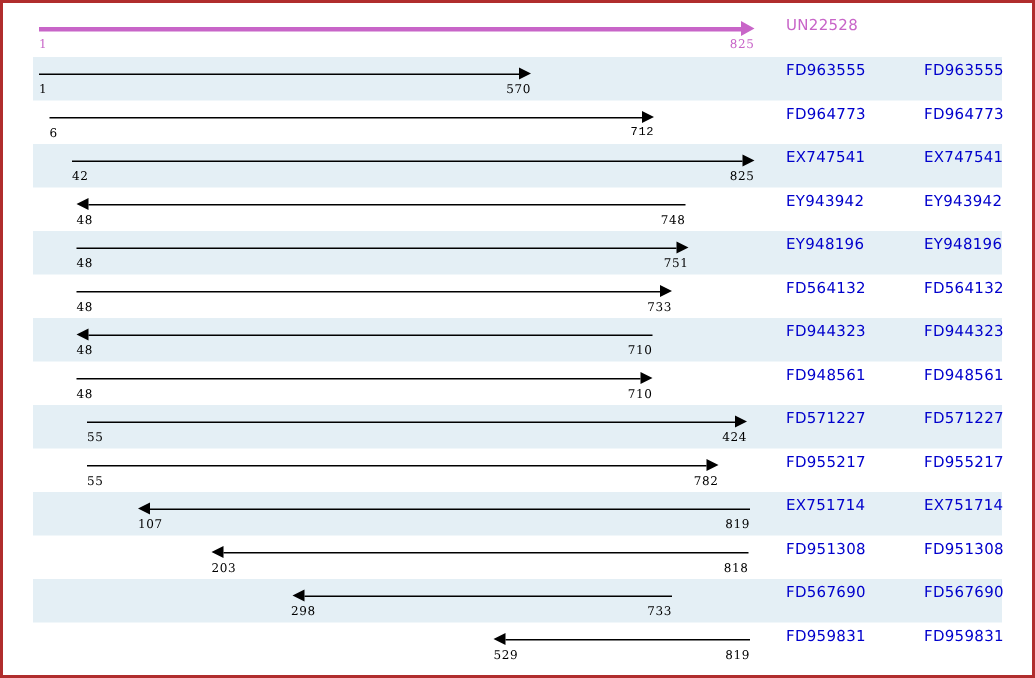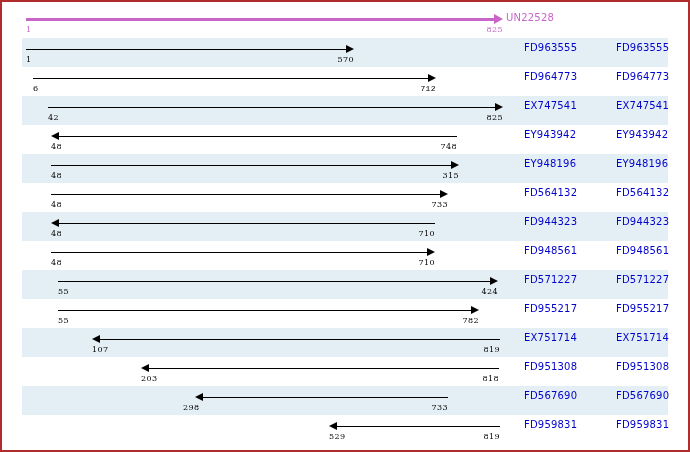--- a/index.html
+++ b/index.html
@@ -104,21 +104,21 @@
 </head>
 <body>
 
 <div id="viewport">
   <div id="canvas">
       <div class="track" style="top: 6px; left: 0px; width: 686px;">
         <div class="seg query" style="left: 24px; width: 468px;"></div>
         <div class="arrowhead right query" style="left: 492px;"></div>
         <div class="coord query" style="left: 24px;">1</div>
         <div class="coord end query" style="left: 501px;">825</div>
-        <div class="hitlabel query" style="left: 504px;">UN22528</div>
+        <div class="hitlabel query" style="left: 522px;">UN22528</div>
       </div>
       <div class="stripe" style="top: 36px; width: 646px;"></div>
       <div class="track" style="top: 36px; left: 0px; width: 686px;">
         <div class="seg" style="left: 24px; width: 320px;"></div>
         <div class="arrowhead right" style="left: 344px;"></div>
         <div class="coord" style="left: 24px;">1</div>
         <div class="coord end" style="left: 352px;">570</div>
         <div class="hitlabel" style="left: 522px;">FD963555</div>
         <div class="hitlabel" style="left: 614px;">FD963555</div>
       </div>
@@ -145,21 +145,21 @@
         <div class="coord" style="left: 49px;">48</div>
         <div class="coord end" style="left: 455px;">748</div>
         <div class="hitlabel" style="left: 522px;">EY943942</div>
         <div class="hitlabel" style="left: 614px;">EY943942</div>
       </div>
       <div class="stripe" style="top: 152px; width: 646px;"></div>
       <div class="track" style="top: 152px; left: 0px; width: 686px;">
         <div class="seg" style="left: 49px; width: 400px;"></div>
         <div class="arrowhead right" style="left: 449px;"></div>
         <div class="coord" style="left: 49px;">48</div>
-        <div class="coord end" style="left: 457px;">315</div>
+        <div class="coord end" style="left: 457px;">751</div>
         <div class="hitlabel" style="left: 522px;">EY948196</div>
         <div class="hitlabel" style="left: 614px;">EY948196</div>
       </div>
       <div class="track" style="top: 181px; left: 0px; width: 686px;">
         <div class="seg" style="left: 49px; width: 389px;"></div>
         <div class="arrowhead right" style="left: 438px;"></div>
         <div class="coord" style="left: 49px;">48</div>
         <div class="coord end" style="left: 446px;">733</div>
         <div class="hitlabel" style="left: 522px;">FD564132</div>
         <div class="hitlabel" style="left: 614px;">FD564132</div>
@@ -212,21 +212,21 @@
         <div class="arrowhead left" style="left: 139px;"></div>
         <div class="coord" style="left: 139px;">203</div>
         <div class="coord end" style="left: 497px;">818</div>
         <div class="hitlabel" style="left: 522px;">FD951308</div>
         <div class="hitlabel" style="left: 614px;">FD951308</div>
       </div>
       <div class="stripe" style="top: 384px; width: 646px;"></div>
       <div class="track" style="top: 384px; left: 0px; width: 686px;">
         <div class="seg" style="left: 201px; width: 245px;"></div>
         <div class="arrowhead left" style="left: 193px;"></div>
-        <div class="coord" style="left: 181px;">298</div>
+        <div class="coord" style="left: 192px;">298</div>
         <div class="coord end" style="left: 446px;">733</div>
         <div class="hitlabel" style="left: 522px;">FD567690</div>
         <div class="hitlabel" style="left: 614px;">FD567690</div>
       </div>
       <div class="track" style="top: 413px; left: 0px; width: 686px;">
         <div class="seg" style="left: 335px; width: 163px;"></div>
         <div class="arrowhead left" style="left: 327px;"></div>
         <div class="coord" style="left: 327px;">529</div>
         <div class="coord end" style="left: 498px;">819</div>
         <div class="hitlabel" style="left: 522px;">FD959831</div>

